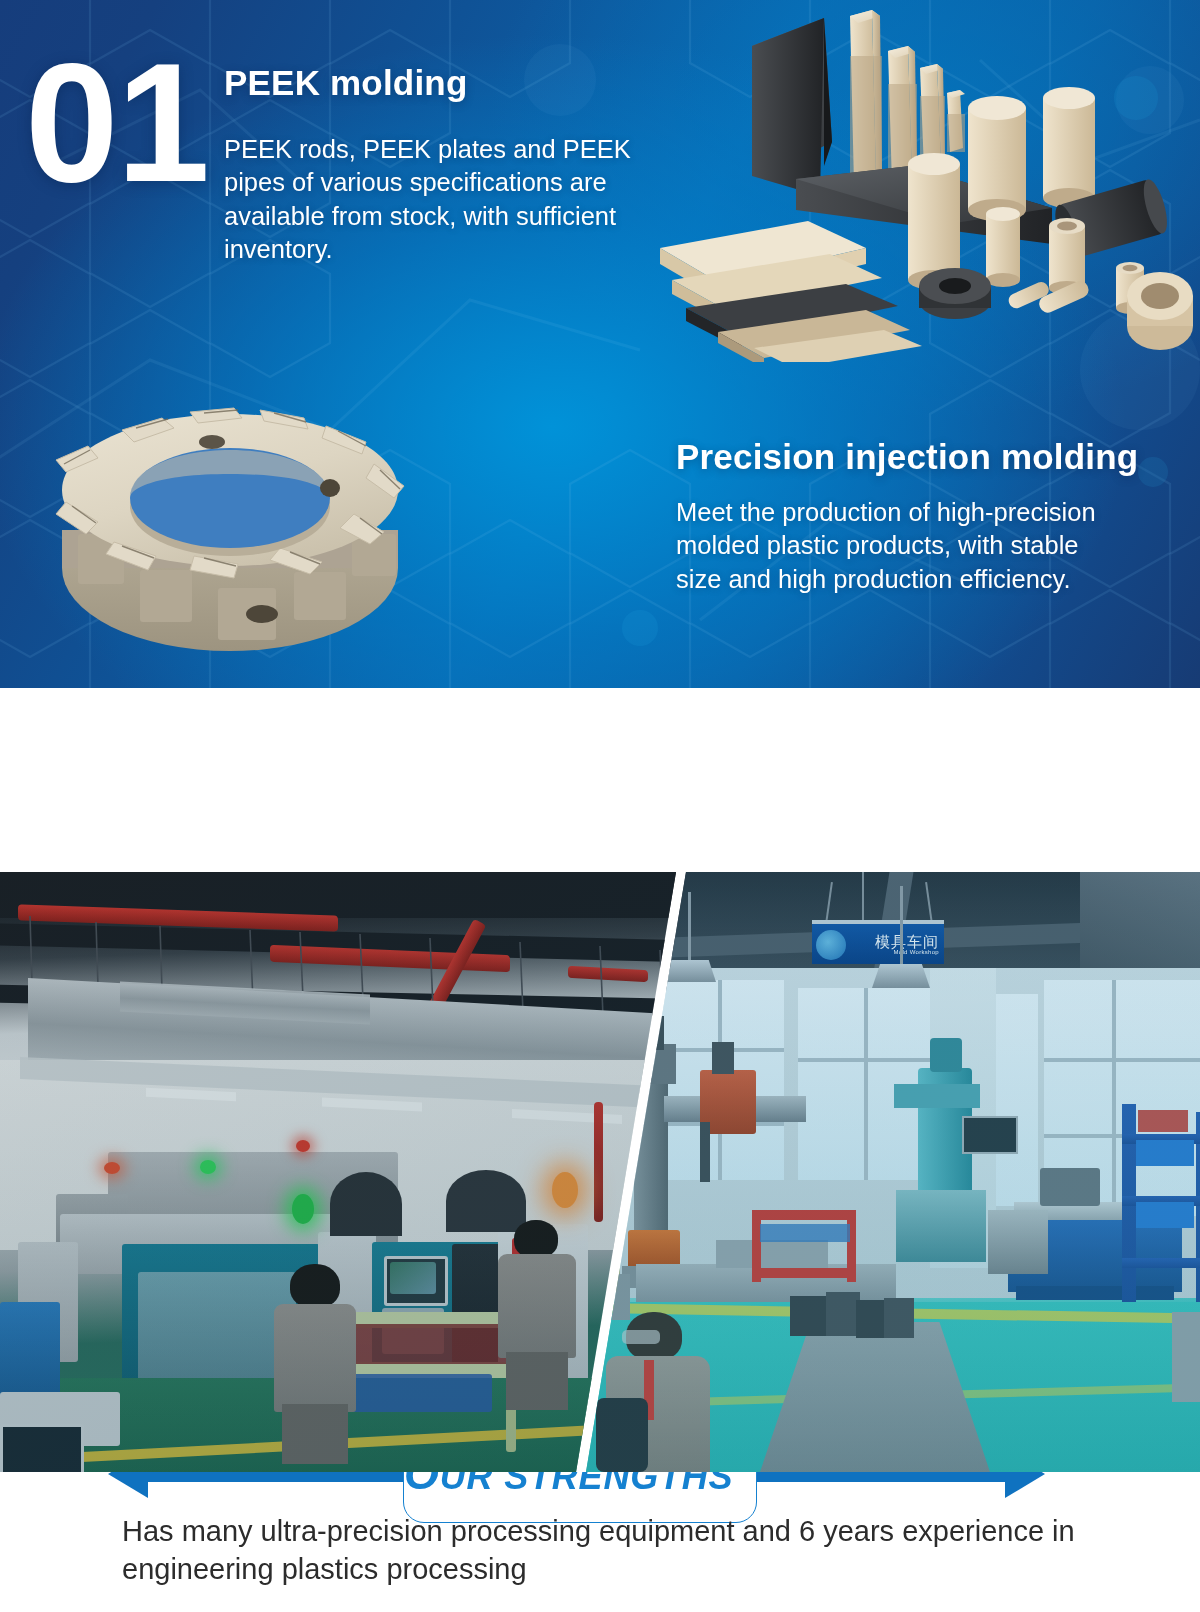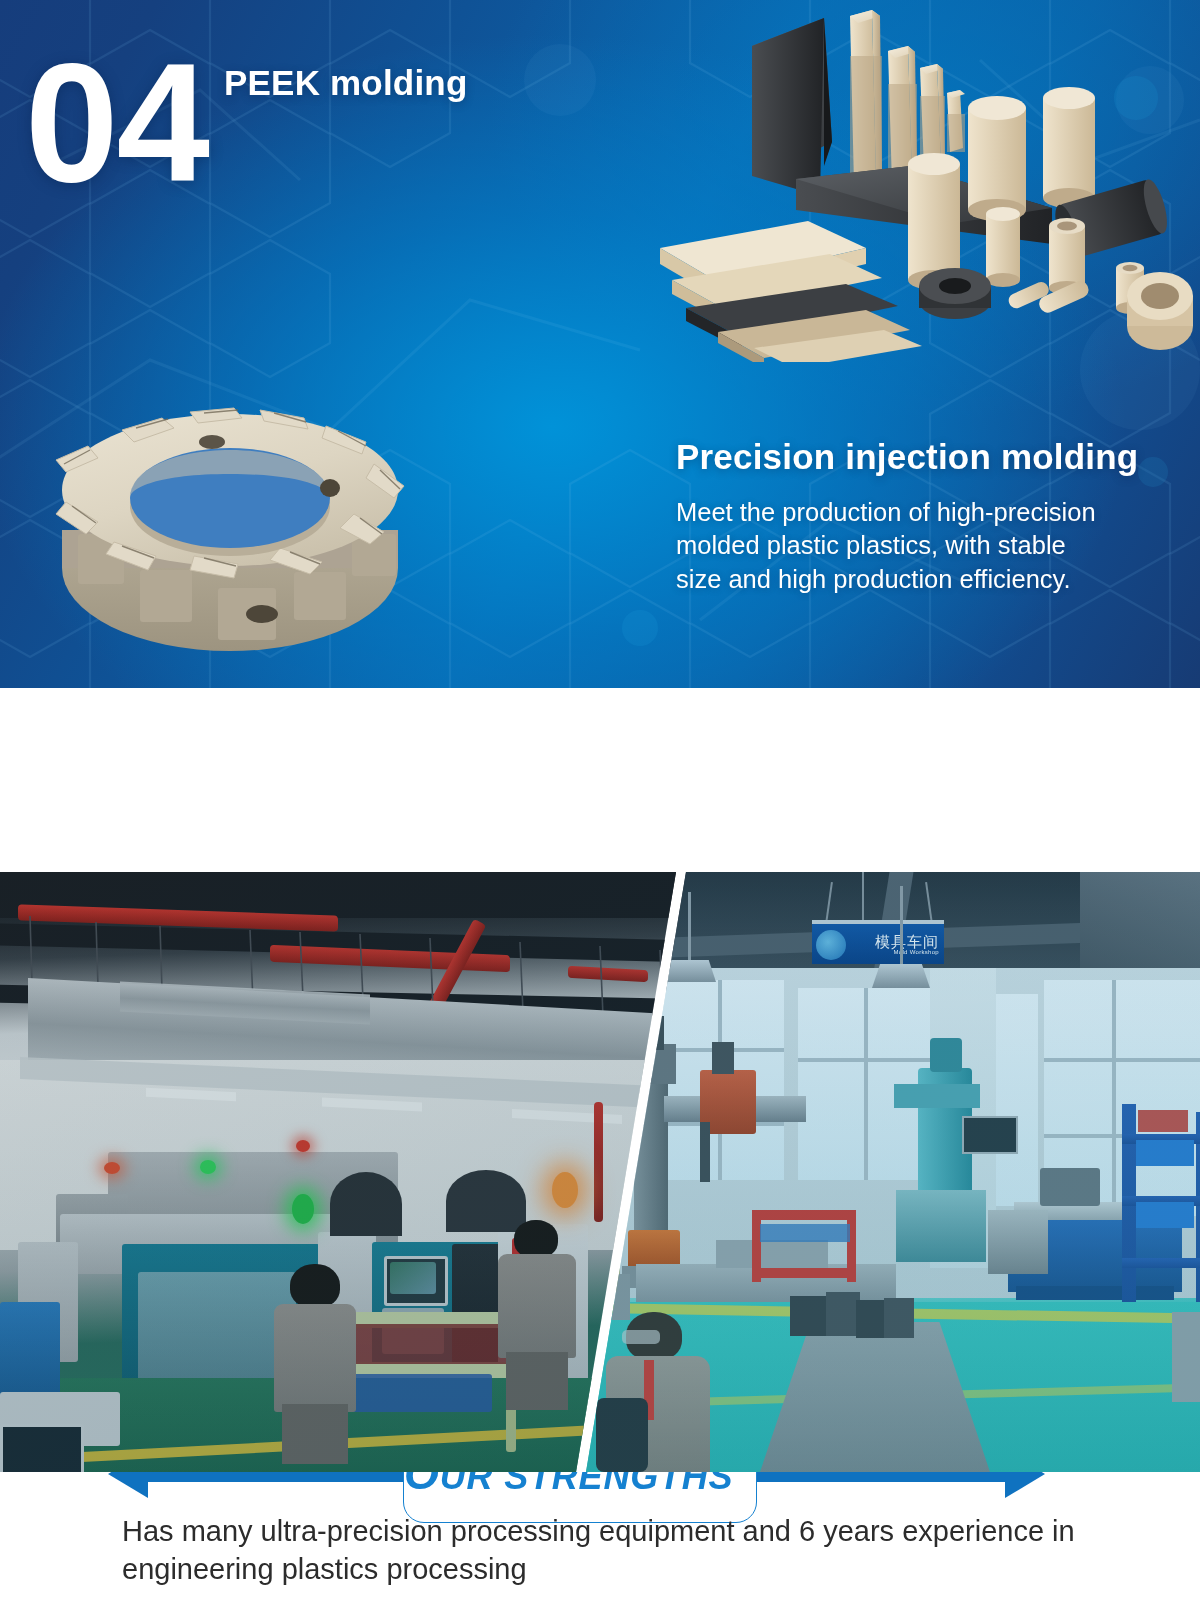--- a/index.html
+++ b/index.html
@@ -397,25 +397,26 @@
         <path d="M108 116 C108 88 152 68 208 68 C264 68 308 88 308 116
                  C308 106 280 92 208 92 C136 92 108 106 108 116Z" fill="#c9c0ab" opacity=".55"></path>
       </g>
 
       <ellipse cx="190" cy="60" rx="13" ry="7" fill="#5b5447"></ellipse>
       <ellipse cx="308" cy="106" rx="10" ry="9" fill="#4d4639"></ellipse>
       <ellipse cx="240" cy="232" rx="16" ry="9" fill="#4d4639"></ellipse>
     </svg>
   </div>
 
-  <div class="big-num" id="num03">04</div>
+  <div class="big-num" id="num03">01</div>
   <div class="feat-title" id="t03">PEEK molding</div>
+  <div class="feat-body" id="b03">PEEK rods, PEEK plates and PEEK pipes of various specifications are available from stock, with sufficient inventory.</div>
 
   <div class="feat-title" id="t04">Precision injection molding</div>
-  <div class="feat-body" id="b04">Meet the production of high-precision molded plastic plastics, with stable size and high production efficiency.</div>
+  <div class="feat-body" id="b04">Meet the production of high-precision molded plastic products, with stable size and high production efficiency.</div>
 </section>
 
 <section class="strip">
   <div class="arrow-line" style="left:144px;width:268px;"></div>
   <div class="arrow-head" id="ah-left"></div>
   <div class="arrow-line" style="left:748px;width:262px;"></div>
   <div class="arrow-head" id="ah-right"></div>
 
   <div class="strength-box">
     <span class="strength-text"><span class="cap">O</span><span>UR STRENGTHS</span></span>

